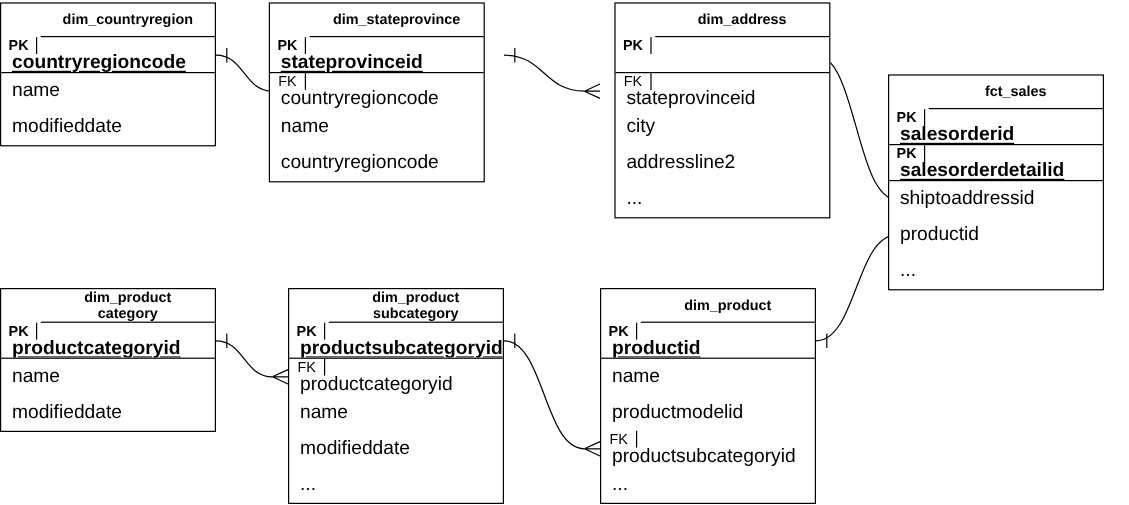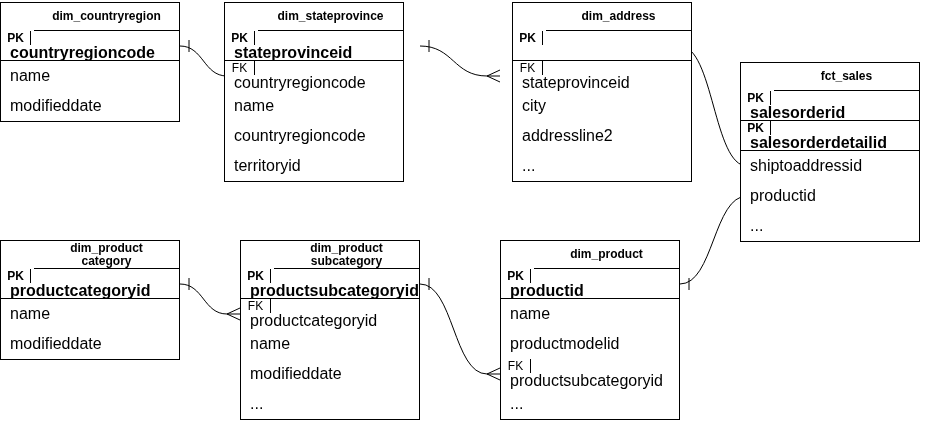--- a/index.html
+++ b/index.html
@@ -138,24 +138,20 @@
           <span class="fieldcell">countryregioncode</span>
         </div>
         <div class="row">
           <span class="keycell"></span>
           <span class="fieldcell">name</span>
         </div>
         <div class="row">
           <span class="keycell"></span>
           <span class="fieldcell">countryregioncode</span>
         </div>
-        <div class="row">
-          <span class="keycell"></span>
-          <span class="fieldcell">territoryid</span>
-        </div>
       </div>
   </div>
   <div class="tbl" style="left: 512px; top: 2px;">
     <div class="tbl-title">dim_address</div>
     <div class="tbl-rows">
         <div class="row pk">
           <span class="keycell">PK</span>
         </div>
         <div class="row">
           <span class="keycell">FK</span>

